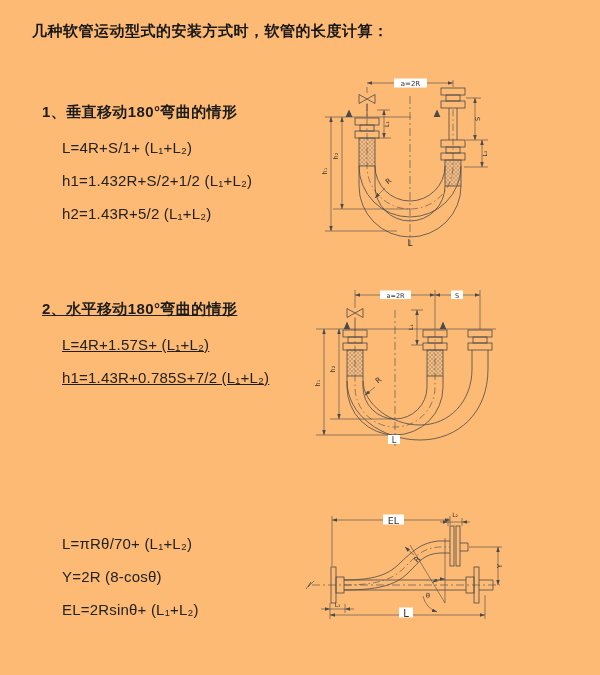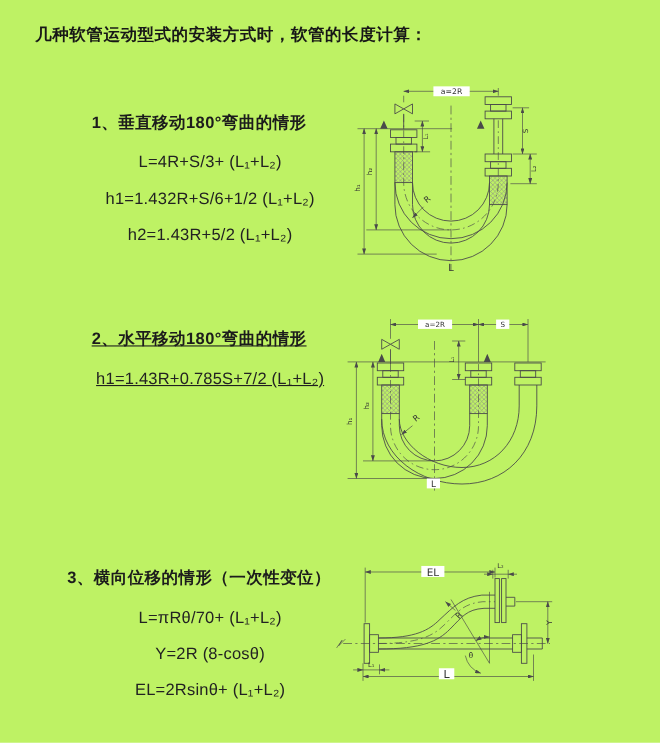--- a/index.html
+++ b/index.html
@@ -1,58 +1,58 @@
 <!DOCTYPE html>
 <html><head>
 <meta charset="utf-8">
 <style>
   html,body{margin:0;padding:0;}
   body{
     width:600px;height:675px;background:#ffffff;position:relative;overflow:hidden;
     font-family:"Liberation Sans","DejaVu Sans",sans-serif;color:#1f1f1f;
   }
-  .page{position:absolute;inset:0;background:#bef264;}
+  .page{position:absolute;inset:0;background:#fdba74;}
   .doc-title{
     position:absolute;left:32px;top:22px;font-size:15px;font-weight:700;
     letter-spacing:.5px;color:#171717;
   }
-  .section{position:absolute;left:31px;width:300px;text-align:center;}
+  .section{position:absolute;left:42px;width:300px;}
   .sec-heading{font-size:15px;font-weight:600;color:#1c1c1c;letter-spacing:.4px;line-height:18px;}
   .formulas{margin-top:10px;padding-left:20px;}
   .formula{font-size:15px;line-height:33px;color:#222;letter-spacing:.2px;white-space:nowrap;}
   #sec1{top:103px;} #sec2{top:300px;text-decoration:underline;} #sec3{top:517px;}
   .diag{position:absolute;}
   #dia1{left:300px;top:68px;} #dia2{left:300px;top:283px;} #dia3{left:298px;top:503px;}
   svg text{font-family:"DejaVu Sans",sans-serif;fill:#333;}
 </style>
 </head>
 <body>
 
 <div class="page">
 
   <div class="doc-title">几种软管运动型式的安装方式时，软管的长度计算：</div>
 
   <div class="section" id="sec1">
     <div class="sec-heading">1、垂直移动180°弯曲的情形</div>
     <div class="formulas">
-      <div class="formula">L=4R+S/3+ (L₁+L₂)</div>
-      <div class="formula">h1=1.432R+S/6+1/2 (L₁+L₂)</div>
+      <div class="formula">L=4R+S/1+ (L₁+L₂)</div>
+      <div class="formula">h1=1.432R+S/2+1/2 (L₁+L₂)</div>
       <div class="formula">h2=1.43R+5/2 (L₁+L₂)</div>
     </div>
   </div>
 
   <div class="section" id="sec2">
     <div class="sec-heading">2、水平移动180°弯曲的情形</div>
     <div class="formulas">
+      <div class="formula">L=4R+1.57S+ (L₁+L₂)</div>
       <div class="formula">h1=1.43R+0.785S+7/2 (L₁+L₂)</div>
     </div>
   </div>
 
   <div class="section" id="sec3">
-    <div class="sec-heading">3、横向位移的情形（一次性变位）</div>
     <div class="formulas">
       <div class="formula">L=πRθ/70+ (L₁+L₂)</div>
       <div class="formula">Y=2R (8-cosθ)</div>
       <div class="formula">EL=2Rsinθ+ (L₁+L₂)</div>
     </div>
   </div>
 
   <svg id="dia1" class="diag" width="250" height="195" viewBox="0 0 250 195">
     <defs>
       <marker id="m1" markerWidth="9" markerHeight="6" refX="8.5" refY="3" orient="auto-start-reverse">

